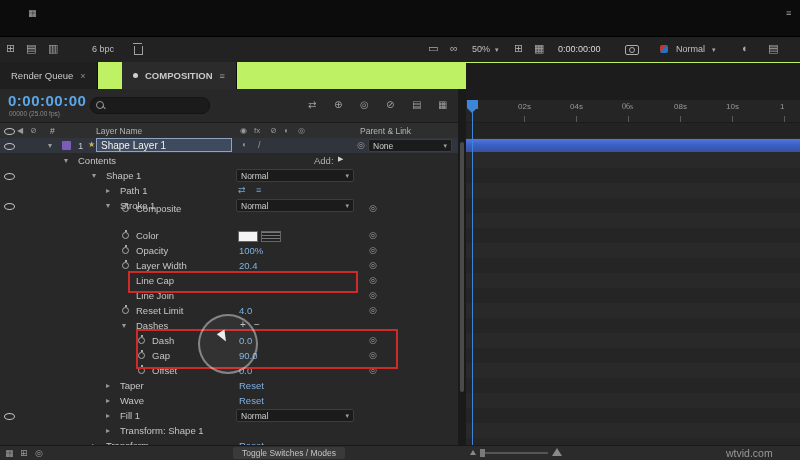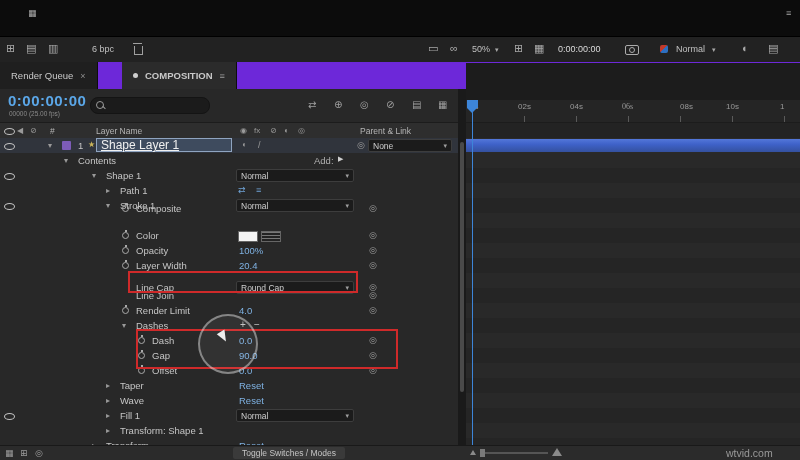--- a/index.html
+++ b/index.html
@@ -10,21 +10,21 @@
   #bar1{left:0;top:0;width:800px;height:36px;background:#0c0c0c;}
   #bar2{left:0;top:36px;width:800px;height:26px;background:#222;border-top:1px solid #000;border-bottom:1px solid #060606;}
   .tbicon{position:absolute;top:5px;font-size:11px;color:#a8a8a8;}
   .tbtext{position:absolute;top:7px;font-size:9px;color:#c0c0c0;}
   .trash{position:absolute;left:134px;top:9px;width:7px;height:8px;border:1px solid #a0a0a0;border-top:none;}
   .trash::before{content:"";position:absolute;top:-3px;left:-2px;width:9px;height:1px;background:#a0a0a0;}
   .cam{position:absolute;left:625px;top:8px;width:12px;height:8px;border:1px solid #ababab;border-radius:2px;}
   .cam::after{content:"";position:absolute;left:3px;top:1px;width:4px;height:4px;border:1px solid #ababab;border-radius:50%;}
   .qicon{position:absolute;left:660px;top:8px;width:8px;height:8px;background:linear-gradient(135deg,#c0392b 50%,#2d6fc0 50%);border-radius:2px;}
   
-  #tabbar{left:0;top:62px;width:800px;height:27px;background:#6d28d9;border-bottom:1px solid #0a0a0a;}
+  #tabbar{left:0;top:62px;width:800px;height:27px;background:#bef264;border-bottom:1px solid #0a0a0a;}
   .tab{position:absolute;top:0;height:27px;display:flex;align-items:center;gap:7px;padding:0 11px;box-sizing:border-box;}
   .tab .lbl{font-size:9.5px;color:#c9c9c9;white-space:nowrap;}
   #tab-render{left:0;background:#1f1f1f;border-right:1px solid #0d0d0d;}
   #tab-comp{left:122px;background:#2b2b2b;border-right:1px solid #0d0d0d;}
   .tabx{font-size:9px;color:#8d8d8d;}
   .tabdot{width:5px;height:5px;border-radius:50%;background:#cfcfcf;}
   .tabmenu{font-size:9px;color:#9d9d9d;}
   
   #lpanel{left:0;top:89px;width:458px;height:356px;background:#282828;}
   #tcode{left:8px;top:92px;font-size:15px;font-weight:bold;color:#5ba7e8;letter-spacing:.5px;}
@@ -46,21 +46,21 @@
   .sw::before{content:"";position:absolute;left:2px;top:-3px;width:2px;height:2px;background:#aaa;}
   .dd{position:absolute;top:1px;height:13px;background:#1b1b1b;border:1px solid #3d3d3d;border-radius:2px;display:flex;align-items:center;justify-content:space-between;padding:0 4px;box-sizing:border-box;}
   .ddt{font-size:8.5px;color:#cfcfcf;white-space:nowrap;overflow:hidden;}
   .ddc{font-size:7px;color:#9f9f9f;margin-left:3px;flex:none;}
   .val{position:absolute;left:239px;top:2px;font-size:9.5px;color:#7fb2e3;}
   .lnk{position:absolute;left:239px;top:2px;font-size:9.5px;color:#7fb2e3;}
   .whip{position:absolute;left:369px;top:2px;font-size:9px;color:#9a9a9a;}
   .pm{position:absolute;top:1px;font-size:10px;color:#c2c2c2;}
   .lblsq{position:absolute;left:62px;top:3px;width:9px;height:9px;background:#7d5cb8;border-radius:1px;}
   #layername{position:absolute;left:96px;top:0px;width:136px;height:14px;background:#3e4b5e;border:1px solid #8fa4c0;box-sizing:border-box;display:flex;align-items:center;padding-left:4px;}
-  #layername span{font-size:12px;color:#f0f0f0;white-space:nowrap;text-decoration:underline;}
+  #layername span{font-size:10px;color:#f0f0f0;white-space:nowrap;}
   .pathic{position:absolute;top:2px;font-size:9px;color:#6fa3d6;}
   .swatch{position:absolute;left:238px;top:3px;width:18px;height:9px;background:#f4f4f4;border:1px solid #666;}
   .swatch2{position:absolute;left:261px;top:3px;width:18px;height:9px;background:#222;border:1px solid #666;
            background-image:linear-gradient(#777 1px,transparent 1px);background-size:100% 3px;}
   
   #split{left:458px;top:89px;width:8px;height:356px;background:#1a1a1a;}
   #vscroll{left:460px;top:142px;width:4px;height:250px;background:#4a4a4a;border-radius:2px;}
   #tl-top{left:466px;top:63px;width:334px;height:37px;background:#1c1c1c;}
   #ruler{left:466px;top:100px;width:334px;height:22px;background:#252525;border-bottom:1px solid #383838;}
   .tick{position:absolute;top:2px;font-size:8px;color:#9a9a9a;}
@@ -233,37 +233,33 @@
     <span class="whip">◎</span>
   </div>
 
   <div class="r" style="top:258px;">
     <span class="sw" style="left:122px;"></span>
     <span class="rn" style="left:136px;">Layer Width</span>
     <span class="val">20.4</span>
     <span class="whip">◎</span>
   </div>
 
-  <div class="r" style="top:273px;margin-top:7px;">
+  <div class="r" style="top:273px;">
     <span class="rn" style="left:136px;">Line Cap</span>
-    <div class="dd" style="left:236px;width:118px;">
-      <span class="ddt">Round Cap</span>
-      <span class="ddc">▾</span>
-    </div>
     <span class="whip">◎</span>
   </div>
 
   <div class="r" style="top:288px;">
     <span class="rn" style="left:136px;">Line Join</span>
     <span class="whip">◎</span>
   </div>
 
   <div class="r" style="top:303px;">
     <span class="sw" style="left:122px;"></span>
-    <span class="rn" style="left:136px;">Render Limit</span>
+    <span class="rn" style="left:136px;">Reset Limit</span>
     <span class="val">4.0</span>
     <span class="whip">◎</span>
   </div>
 
   <div class="r" style="top:318px;">
     <span class="tw" style="left:122px;">▾</span>
     <span class="rn" style="left:136px;">Dashes</span>
     <span class="pm" style="left:240px;">+</span>
     <span class="pm" style="left:254px;">−</span>
   </div>
@@ -324,21 +320,21 @@
 
   <div class="abs" id="split"></div>
   <div class="abs" id="vscroll"></div>
 
   <div class="abs" id="tl-top"></div>
   <div class="abs" id="ruler">
     <span class="tick" style="left:4px;">0s</span>
     <span class="tick" style="left:52px;">02s</span>
     <span class="tick" style="left:104px;">04s</span>
     <span class="tick" style="left:156px;font-family:Liberation Serif, serif;">06s</span>
-    <span class="tick" style="left:208px;margin-left:6px;">08s</span>
+    <span class="tick" style="left:208px;">08s</span>
     <span class="tick" style="left:260px;">10s</span>
     <span class="tick" style="left:314px;">1</span>
     <span class="tickline" style="left:6px;"></span>
       <span class="tickline" style="left:58px;"></span>
     <span class="tickline" style="left:110px;"></span>
       <span class="tickline" style="left:162px;"></span>
     <span class="tickline" style="left:214px;"></span>
       <span class="tickline" style="left:266px;"></span>
     <span class="tickline" style="left:318px;"></span>
   </div>

